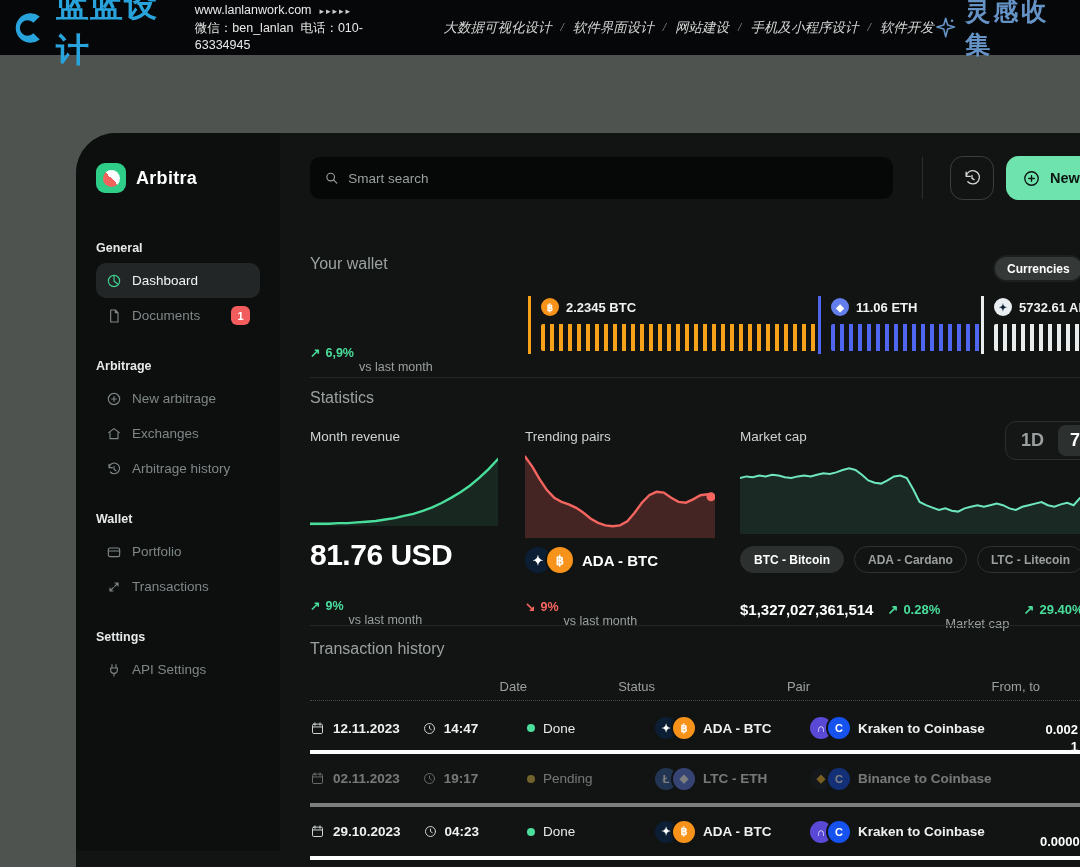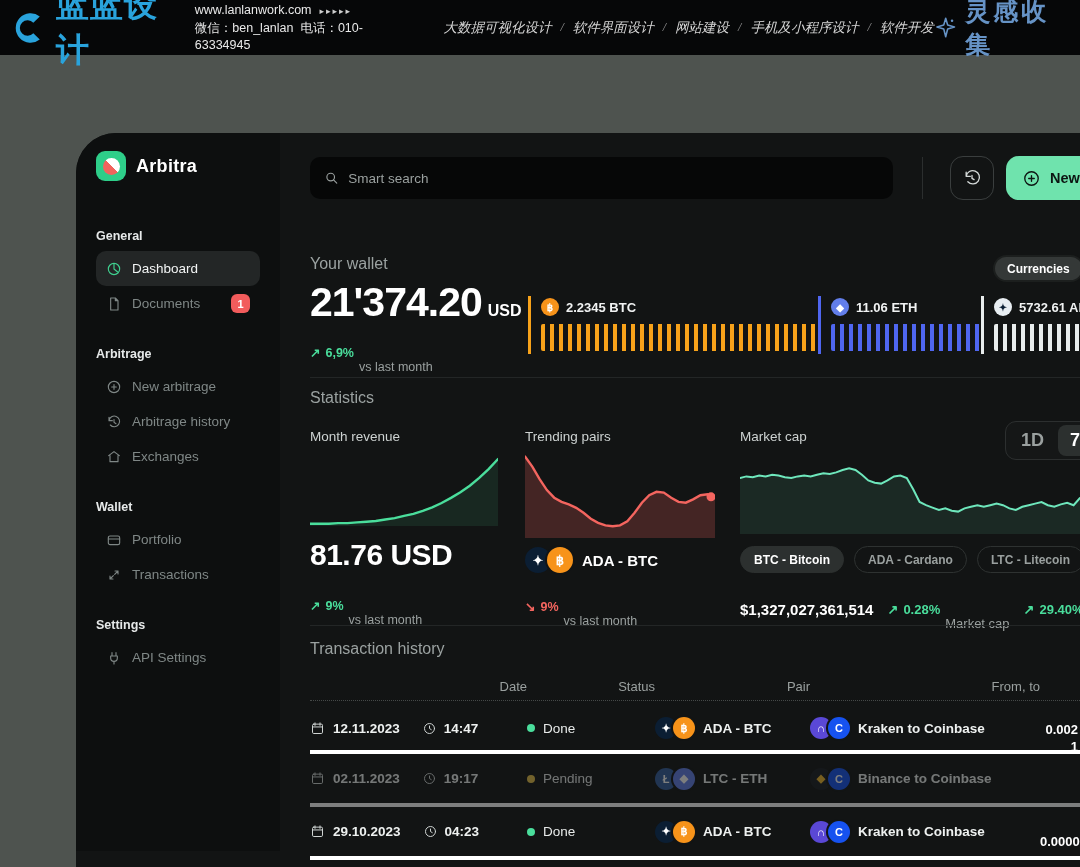--- a/index.html
+++ b/index.html
@@ -22,21 +22,21 @@
                 color:#6693c6; }
   .sh-collect-text { font-size:25px; font-weight:800; letter-spacing:3px; }
 
   
   .app { position:absolute; left:76px; top:133px; right:0; bottom:0;
          background:#121414; border-top-left-radius:40px; overflow:hidden;
          color:#e9ecec; }
 
   
   .sidebar { position:absolute; left:0; top:0; bottom:16px; width:204px;
-             background:#0d0f0f; padding:18px 20px; }
+             background:#0d0f0f; padding:30px 20px; }
   .brand { display:flex; align-items:center; gap:10px; margin-bottom:48px; }
   .brand-icon { width:30px; height:30px; border-radius:9px; background:#2ece89;
                 display:flex; align-items:center; justify-content:center; }
   .brand-pie { width:17px; height:17px; border-radius:50%;
                background:linear-gradient(225deg,#ffffff 0 50%,#f2635d 50% 100%); }
   .brand-name { font-size:18px; font-weight:700; color:#fff; letter-spacing:.3px; }
   .nav-section { margin-bottom:26px; }
   .nav-label { font-size:12.5px; font-weight:700; color:#e6e9e9; margin-bottom:8px; }
   .nav-item { display:flex; align-items:center; gap:10px; height:35px;
               padding:0 10px; border-radius:10px; color:#7f8786; font-size:13.5px;
@@ -222,29 +222,29 @@
         <div class="nav-label">Arbitrage</div>
         <div class="nav-item">
           <svg class="nav-ic" viewBox="0 0 24 24">
               <circle cx="12" cy="12" r="8.5"></circle>
               <path d="M12 8.5 V15.5 M8.5 12 H15.5"></path>
             </svg>
           <span>New arbitrage</span>
         </div>
         <div class="nav-item">
           <svg class="nav-ic" viewBox="0 0 24 24">
+              <path d="M4 10 L12 4 L20 10 M6 10 V19 H18 V10"></path>
+            </svg>
+          <span>Exchanges</span>
+        </div>
+        <div class="nav-item">
+          <svg class="nav-ic" viewBox="0 0 24 24">
               <path d="M4.5 5 V10 H9.5 M4.5 10 A8 8 0 1 1 6.5 16.5 M12 8.5 V12.5 L15 14.5"></path>
             </svg>
           <span>Arbitrage history</span>
-        </div>
-        <div class="nav-item">
-          <svg class="nav-ic" viewBox="0 0 24 24">
-              <path d="M4 10 L12 4 L20 10 M6 10 V19 H18 V10"></path>
-            </svg>
-          <span>Exchanges</span>
         </div>
       </div>
 
       <div class="nav-section">
         <div class="nav-label">Wallet</div>
         <div class="nav-item">
           <svg class="nav-ic" viewBox="0 0 24 24">
               <rect x="3.5" y="6" width="17" height="13" rx="2.5"></rect>
               <path d="M3.5 10.5 H20.5"></path>
             </svg>
@@ -290,21 +290,20 @@
             <path d="M12 8.5 V15.5 M8.5 12 H15.5"></path>
           </svg>
         <span>New arbitrage</span>
       </button>
 
       <div class="wallet-title">Your wallet</div>
       <div class="toggle">
         <span class="opt active">Currencies</span>
 
       </div>
-      <div class="balance"><span>21'374.20</span><span class="cur">USD</span></div>
       <div class="delta-row wallet-delta">
         <span class="arrow up">↗</span>
         <span class="pct up">6,9%</span>
         <span class="muted">vs last month</span>
       </div>
       <div class="holdings">
         <div class="holding h-w-btc" style="border-left: 3px solid rgb(247, 162, 26);">
           <div class="h-label">
               <span class="coin" style="background: rgb(247, 147, 26); color: rgb(255, 255, 255);">฿</span>
               <span>2.2345 BTC</span>

